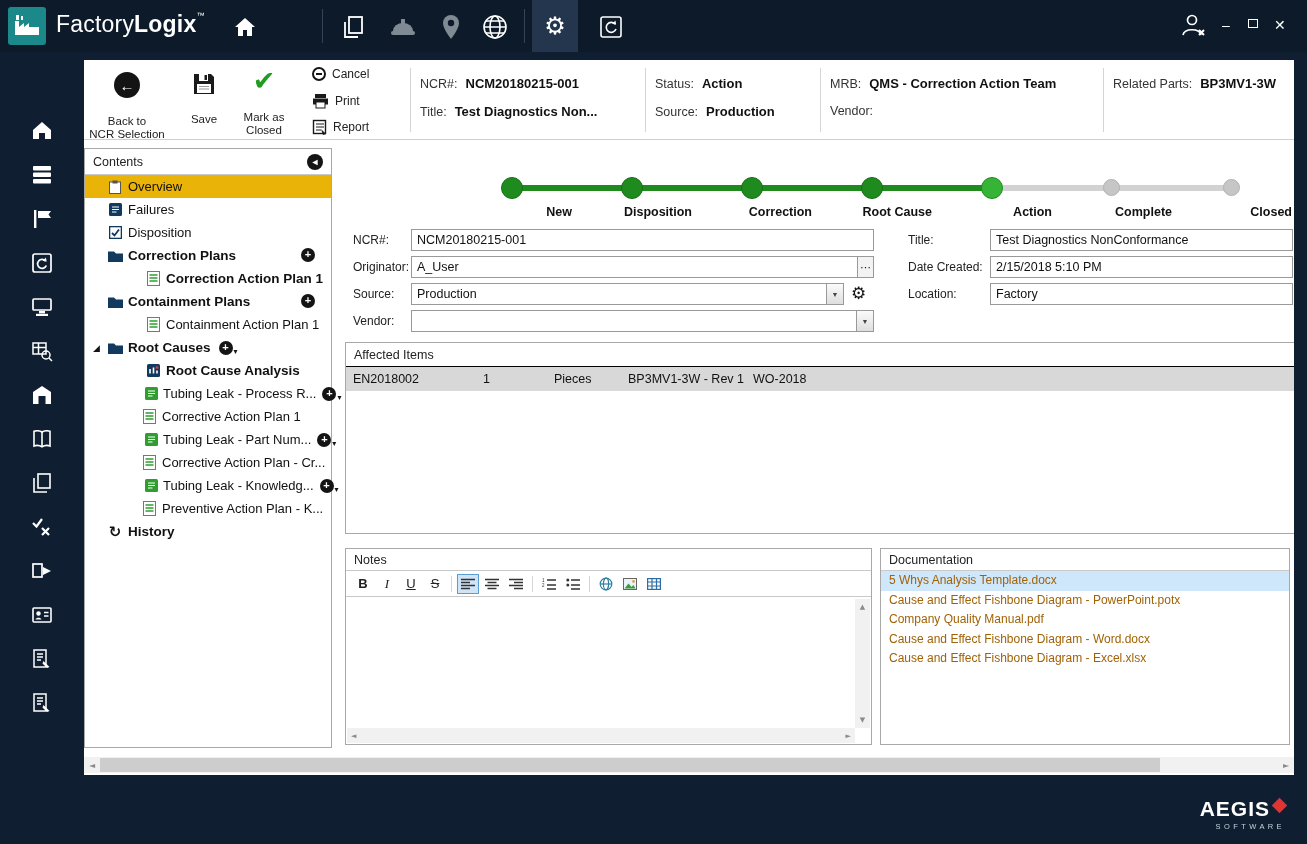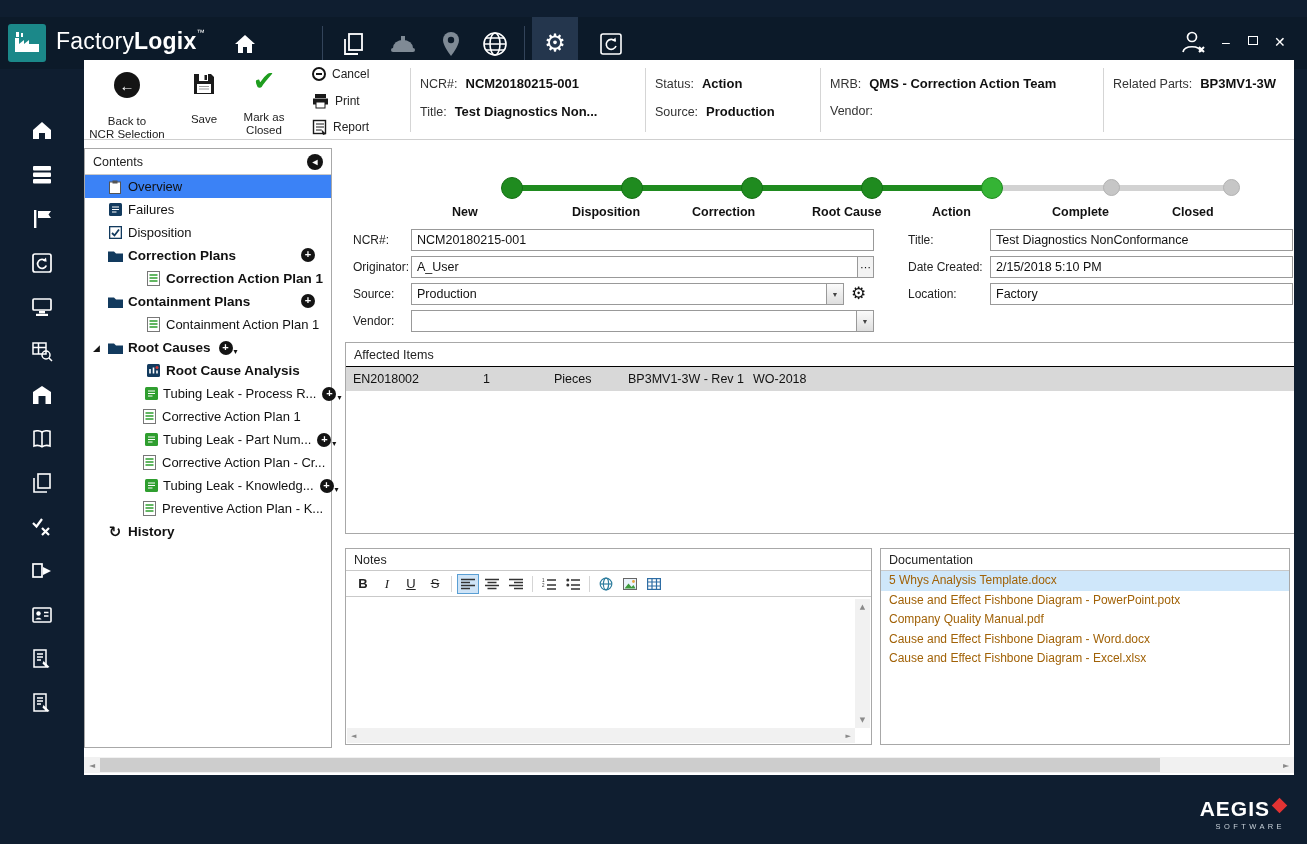--- a/index.html
+++ b/index.html
@@ -1,20 +1,20 @@
 <!DOCTYPE html>
 <html><head>
 <meta charset="utf-8">
 <style>
 *{margin:0;padding:0;box-sizing:border-box}
 html,body{width:1307px;height:844px}
 body{font-family:"Liberation Sans",sans-serif;background:#0f1e30;position:relative;overflow:hidden;color:#111}
 .uic{font-family:"DejaVu Sans",sans-serif}
 
-.topbar{position:absolute;left:0;top:17px;width:1307px;height:52px;background:#0c1a29}
+.topbar{position:absolute;left:0;top:0;width:1307px;height:52px;background:#0c1a29}
 .logo-tile{position:absolute;left:8px;top:7px;width:38px;height:38px;background:#1b8889;border-radius:3px}
 .brand{position:absolute;left:56px;top:11px;font-size:23px;color:#fff;letter-spacing:.2px}
 .brand b{font-weight:bold}
 .brand sup{font-size:8px;vertical-align:top}
 .tb-ic{position:absolute;top:12px;width:30px;height:30px;display:flex;align-items:center;justify-content:center;cursor:pointer}
 .tb-sep{position:absolute;top:9px;width:1px;height:34px;background:#33445a}
 .gear-tile{position:absolute;left:532px;top:0;width:46px;height:52px;background:#24364d;display:flex;align-items:center;justify-content:center}
 .gear-glyph{font-size:24px;color:#fff}
 .winbtn{position:absolute;top:18px;color:#fff;font-size:14px;line-height:14px;cursor:pointer}
 .maxbox{width:10px;height:9px;border:1.5px solid #fff}
@@ -34,37 +34,37 @@
 .cancel-ic{width:14px;height:14px;border:2px solid #141414;border-radius:50%;position:relative}
 .cancel-ic::after{content:"";position:absolute;left:2px;top:4px;width:6px;height:2px;background:#141414}
 .sumlbl{font-size:12.5px;color:#333}
 .sumval{font-size:13px;font-weight:bold;color:#111}
 .sumrow{position:absolute;display:flex;gap:8px;align-items:baseline;white-space:nowrap}
 
 .contents{position:absolute;left:0;top:88px;width:248px;height:600px;border:1px solid #a8a8a8;background:#fff}
 .chead{height:26px;border-bottom:1px solid #c9c9c9;display:flex;align-items:center;padding:0 8px;font-size:12.5px;color:#222}
 .collapse-btn{margin-left:auto;width:16px;height:16px;border-radius:50%;background:#141414;color:#fff;font-size:9px;display:flex;align-items:center;justify-content:center;cursor:pointer}
 .trow{position:relative;height:23px;display:flex;align-items:center;font-size:13px;cursor:pointer;white-space:nowrap}
-.trow.sel{background:#3b82f6}
+.trow.sel{background:#eab308}
 .trow.b{font-weight:bold;font-size:13.5px}
 .tic{display:inline-flex;width:16px;justify-content:center;margin-right:5px}
 .ind1{padding-left:22px}.ind2{padding-left:60px}.ind3{padding-left:56px}
 .addbtn{width:14px;height:14px;border-radius:50%;background:#141414;color:#fff;font-size:11px;font-weight:bold;line-height:13px;text-align:center;cursor:pointer;flex:0 0 auto}
 .addbtn.right{position:absolute;right:16px;top:4px}
 .caret{font-size:8px;color:#141414;margin-left:1px;align-self:flex-end;padding-bottom:3px}
 .expander{position:absolute;left:8px;top:7px;font-size:9px;color:#141414}
 
 .main{position:absolute;left:261px;top:88px;width:949px;height:600px;overflow:hidden;background:#fff}
 
 .stepline{position:absolute;top:37px;height:6px}
 .stepc{position:absolute;border-radius:50%}
 .stepc.done{width:22px;height:22px;top:29px;background:#1f8b1f;border:1px solid #147014}
 .stepc.current{width:22px;height:22px;top:29px;background:#35b435;border:1px solid #1f8b1f}
 .stepc.pending{width:17px;height:17px;top:31px;background:#c6c6c6;border:1px solid #b2b2b2}
-.steplab{position:absolute;top:57px;width:120px;text-align:left;font-size:12.5px;font-weight:bold;color:#111}
+.steplab{position:absolute;top:57px;width:120px;text-align:right;font-size:12.5px;font-weight:bold;color:#111}
 
 .flbl{position:absolute;font-size:12px;color:#222;line-height:22px}
 .finp{position:absolute;height:22px;border:1px solid #999;background:#fff;font-size:12.5px;padding:2px 5px;font-family:"Liberation Sans",sans-serif;color:#111}
 .combo{position:absolute;height:22px;border:1px solid #999;background:#fff;font-size:12.5px;display:flex;align-items:center;padding-left:5px;cursor:pointer}
 .ddbtn{margin-left:auto;width:17px;height:20px;border-left:1px solid #999;background:linear-gradient(#fbfbfb,#dedede);display:flex;align-items:center;justify-content:center;font-size:7px;color:#444}
 .dots-btn{position:absolute;width:17px;height:22px;border:1px solid #999;background:#f3f3f3;font-size:11px;text-align:center;line-height:20px;cursor:pointer}
 .gearbtn{position:absolute;font-size:17px;color:#141414;cursor:pointer;line-height:22px}
 
 .afbox{position:absolute;left:0;top:194px;width:958px;height:192px;border:1px solid #a8a8a8;background:#fff}
 .aftitle{height:24px;line-height:24px;padding-left:8px;font-size:12.5px;color:#222;border-bottom:1px solid #000000}

